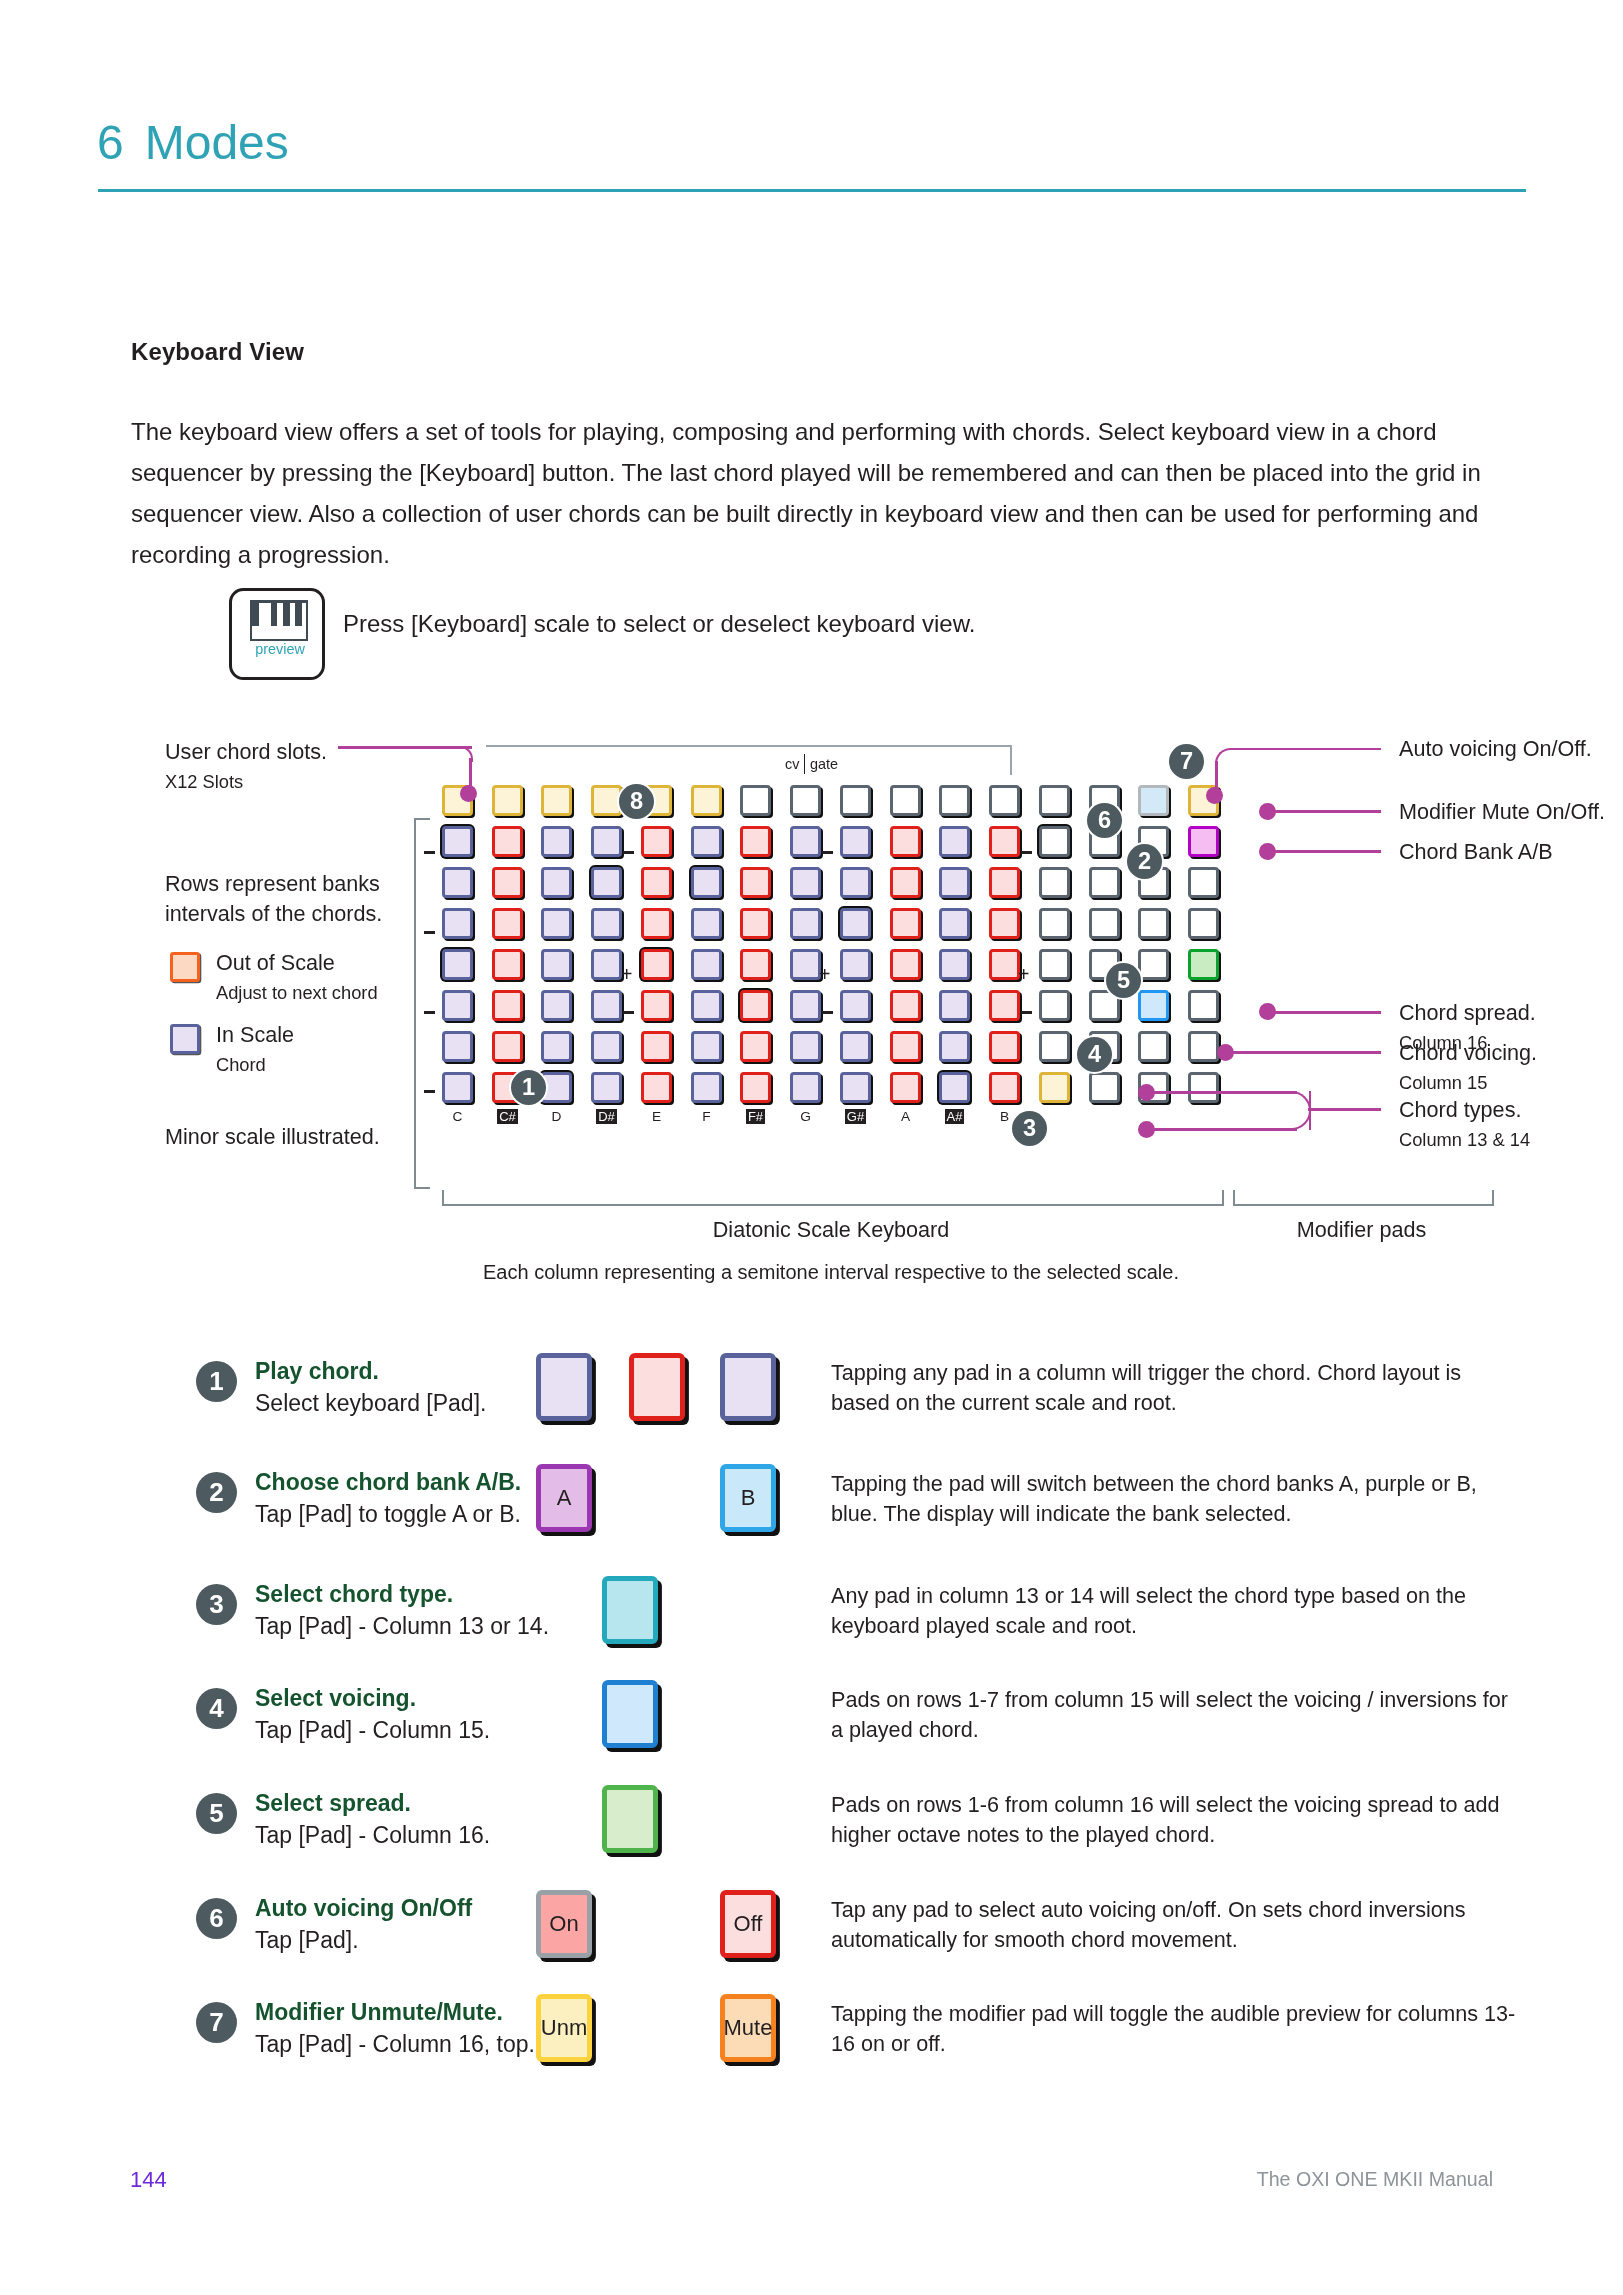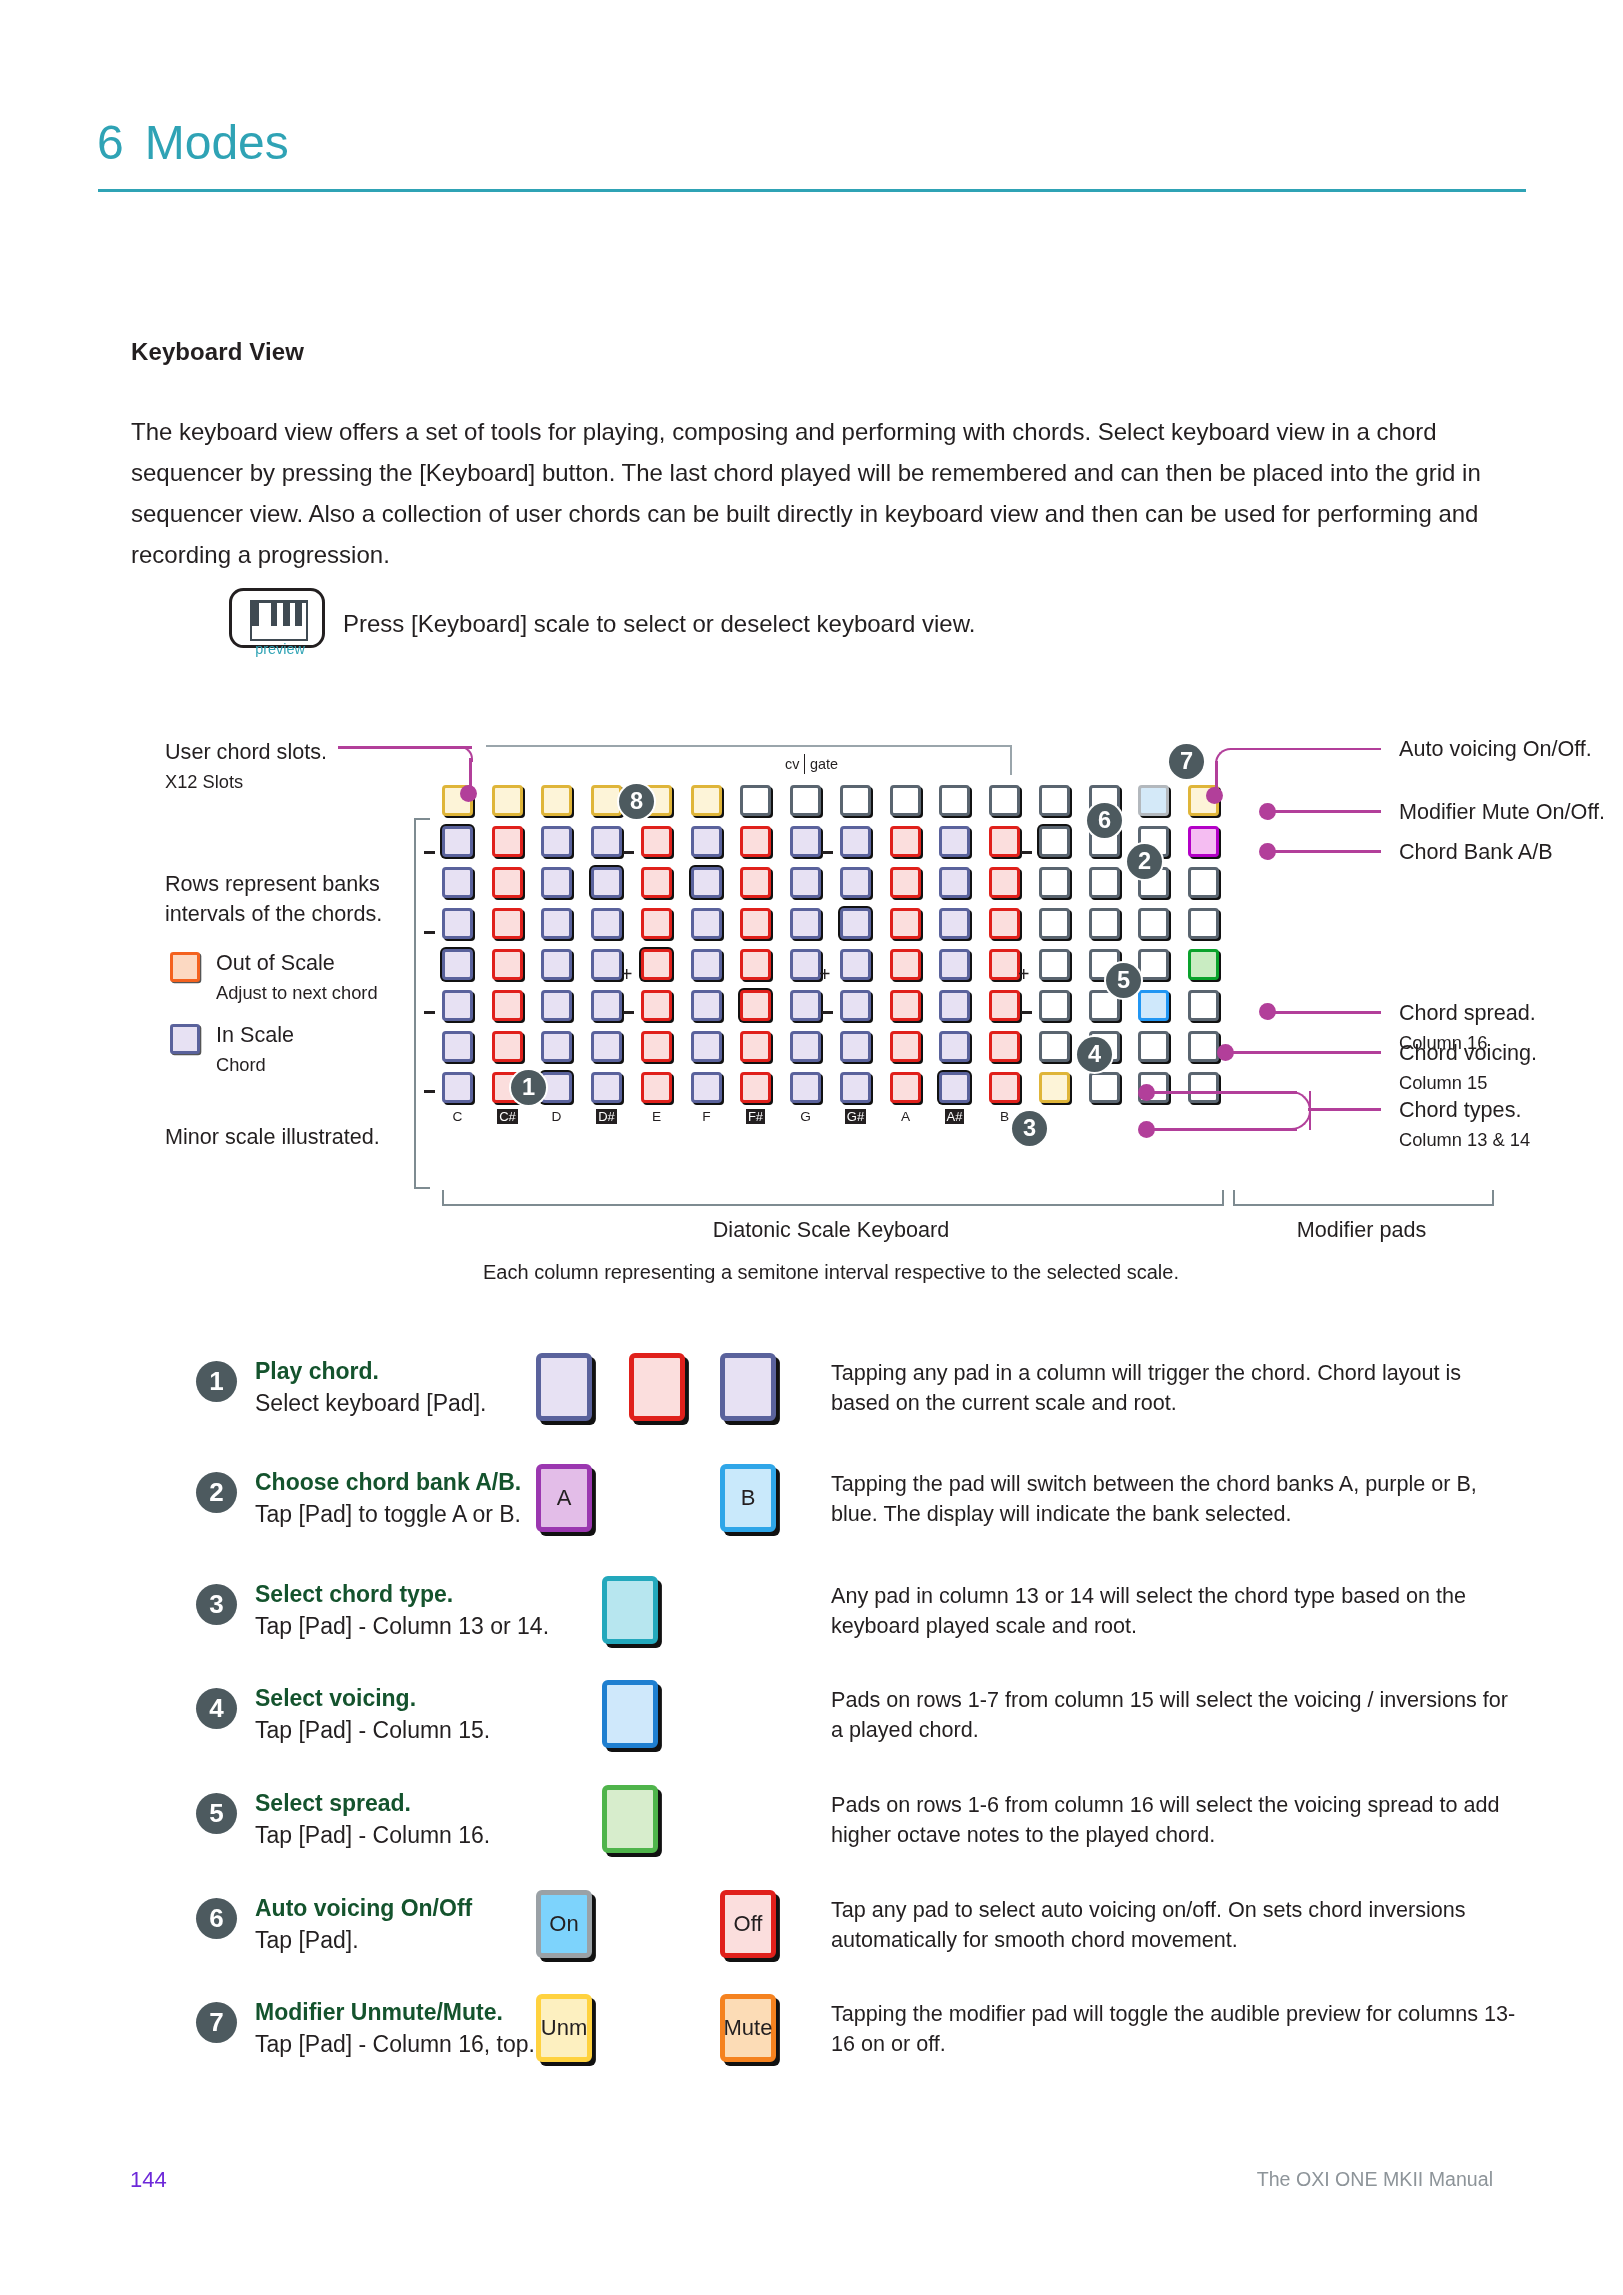--- a/index.html
+++ b/index.html
@@ -32,21 +32,21 @@
     position:absolute;left:131px;top:338px;
     font-size:24px;font-weight:bold;color:#231f20;letter-spacing:0.1px;
   }
   .body-par{
     position:absolute;left:131px;top:411px;width:1394px;
     font-size:24px;line-height:41px;color:#231f20;
   }
 
   
   .kb-btn{
-    position:absolute;left:229px;top:588px;width:96px;height:60px;
+    position:absolute;left:229px;top:588px;width:96px;height:92px;
     border:3.3px solid #231f20;border-radius:14.4px;background:#fff;
     box-sizing:border-box;
   }
   .kb-piano{
     position:absolute;left:18.3px;top:9.2px;width:58px;height:41px;
     border:2.6px solid #3f4a52;border-top:none;background:#fff;box-sizing:border-box;
   }
   .kb-piano i{
     position:absolute;top:0;width:6.5px;height:26px;background:#3f4a52;
   }
@@ -168,21 +168,21 @@
     display:flex;align-items:center;justify-content:center;
     font-size:22px;color:#231f20;
   }
   .lpad.inscale{border-color:#5a629c;background:#e7e1f3;}
   .lpad.outscale{border-color:#e0201b;background:#fbdedd;}
   .lpad.purple{border-color:#9b37b0;background:#e3bde8;}
   .lpad.blue{border-color:#2fa6e8;background:#c9e9fb;}
   .lpad.teal{border-color:#23a8bc;background:#b7e6ef;}
   .lpad.dblue{border-color:#1f7fd0;background:#cfe8fb;}
   .lpad.green{border-color:#4fb44b;background:#d7edcc;}
-  .lpad.grey{border-color:#9aa1a6;background:#7dd3fc;}
+  .lpad.grey{border-color:#9aa1a6;background:#fca5a5;}
   .lpad.red{border-color:#e0201b;background:#fbdedd;}
   .lpad.yellow{border-color:#ffd23f;background:#fdf0c0;}
   .lpad.orange{border-color:#f5821f;background:#fcdcb6;}
 
   
   .pgnum{position:absolute;left:130px;top:2167px;font-size:22px;color:#6d28d9;}
   .ftr{position:absolute;right:130px;top:2168px;font-size:19.6px;color:#8d9499;}
 </style>
 </head>
 <body>

